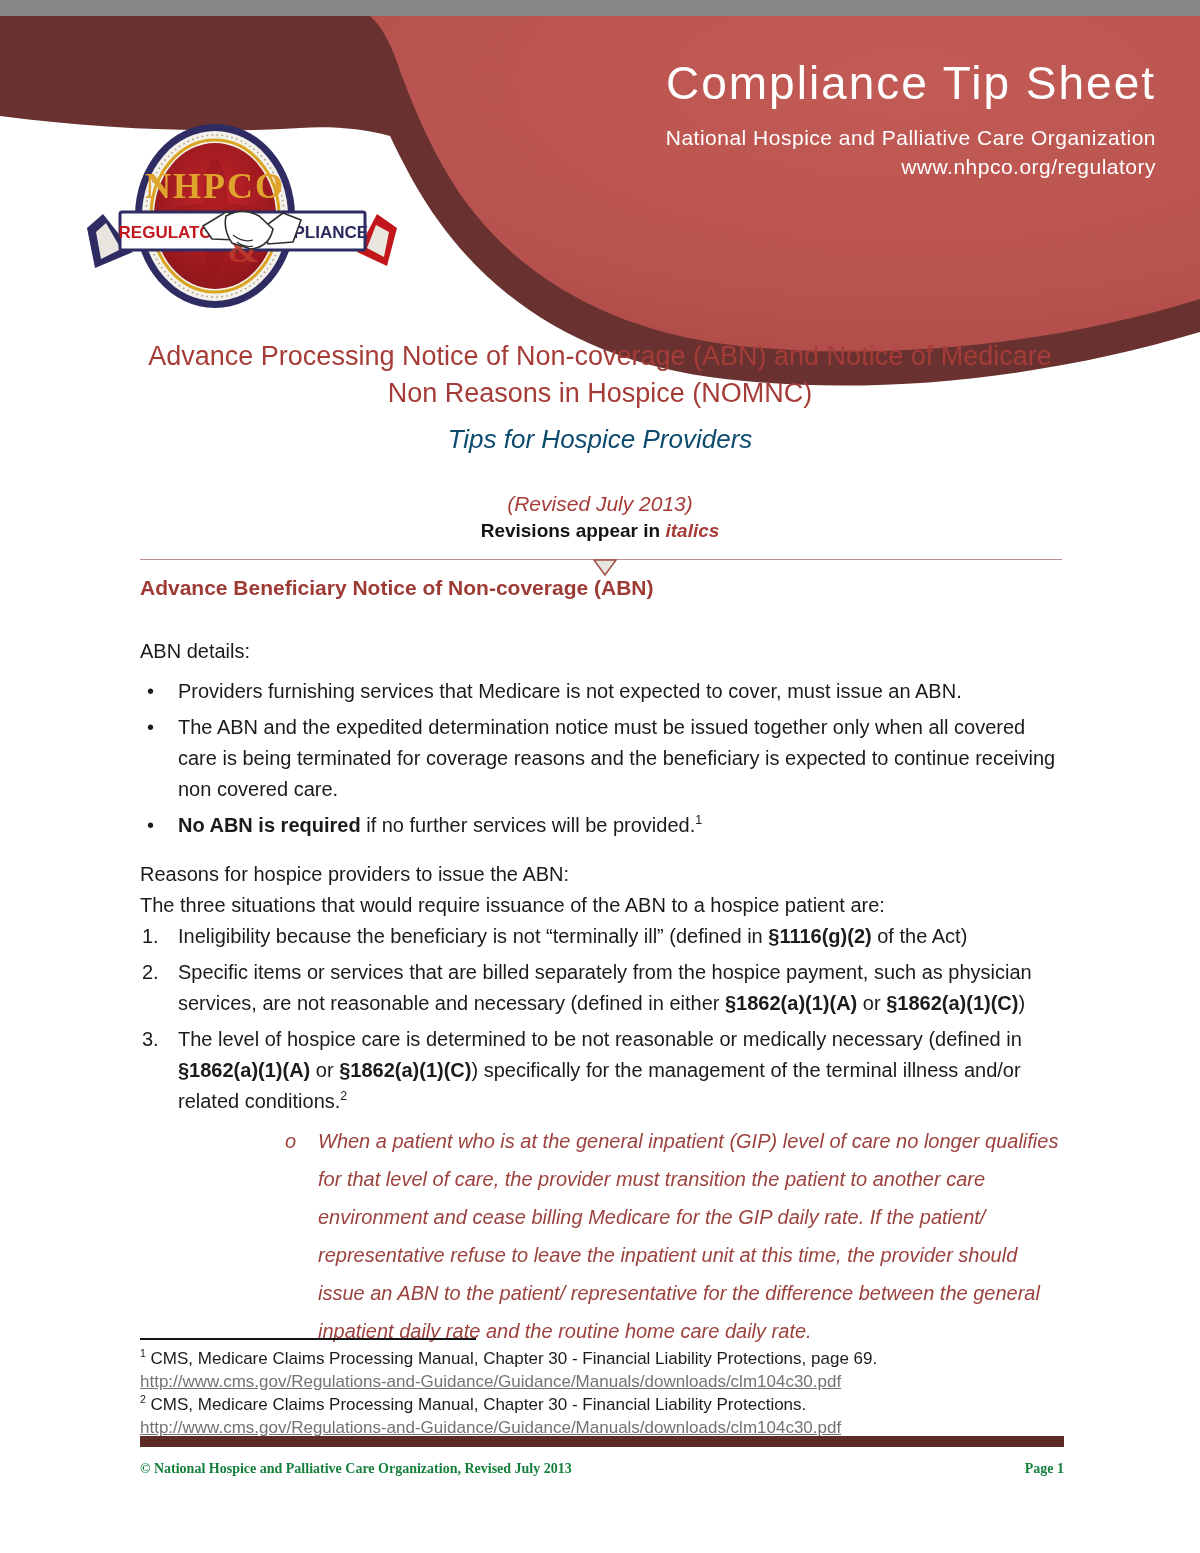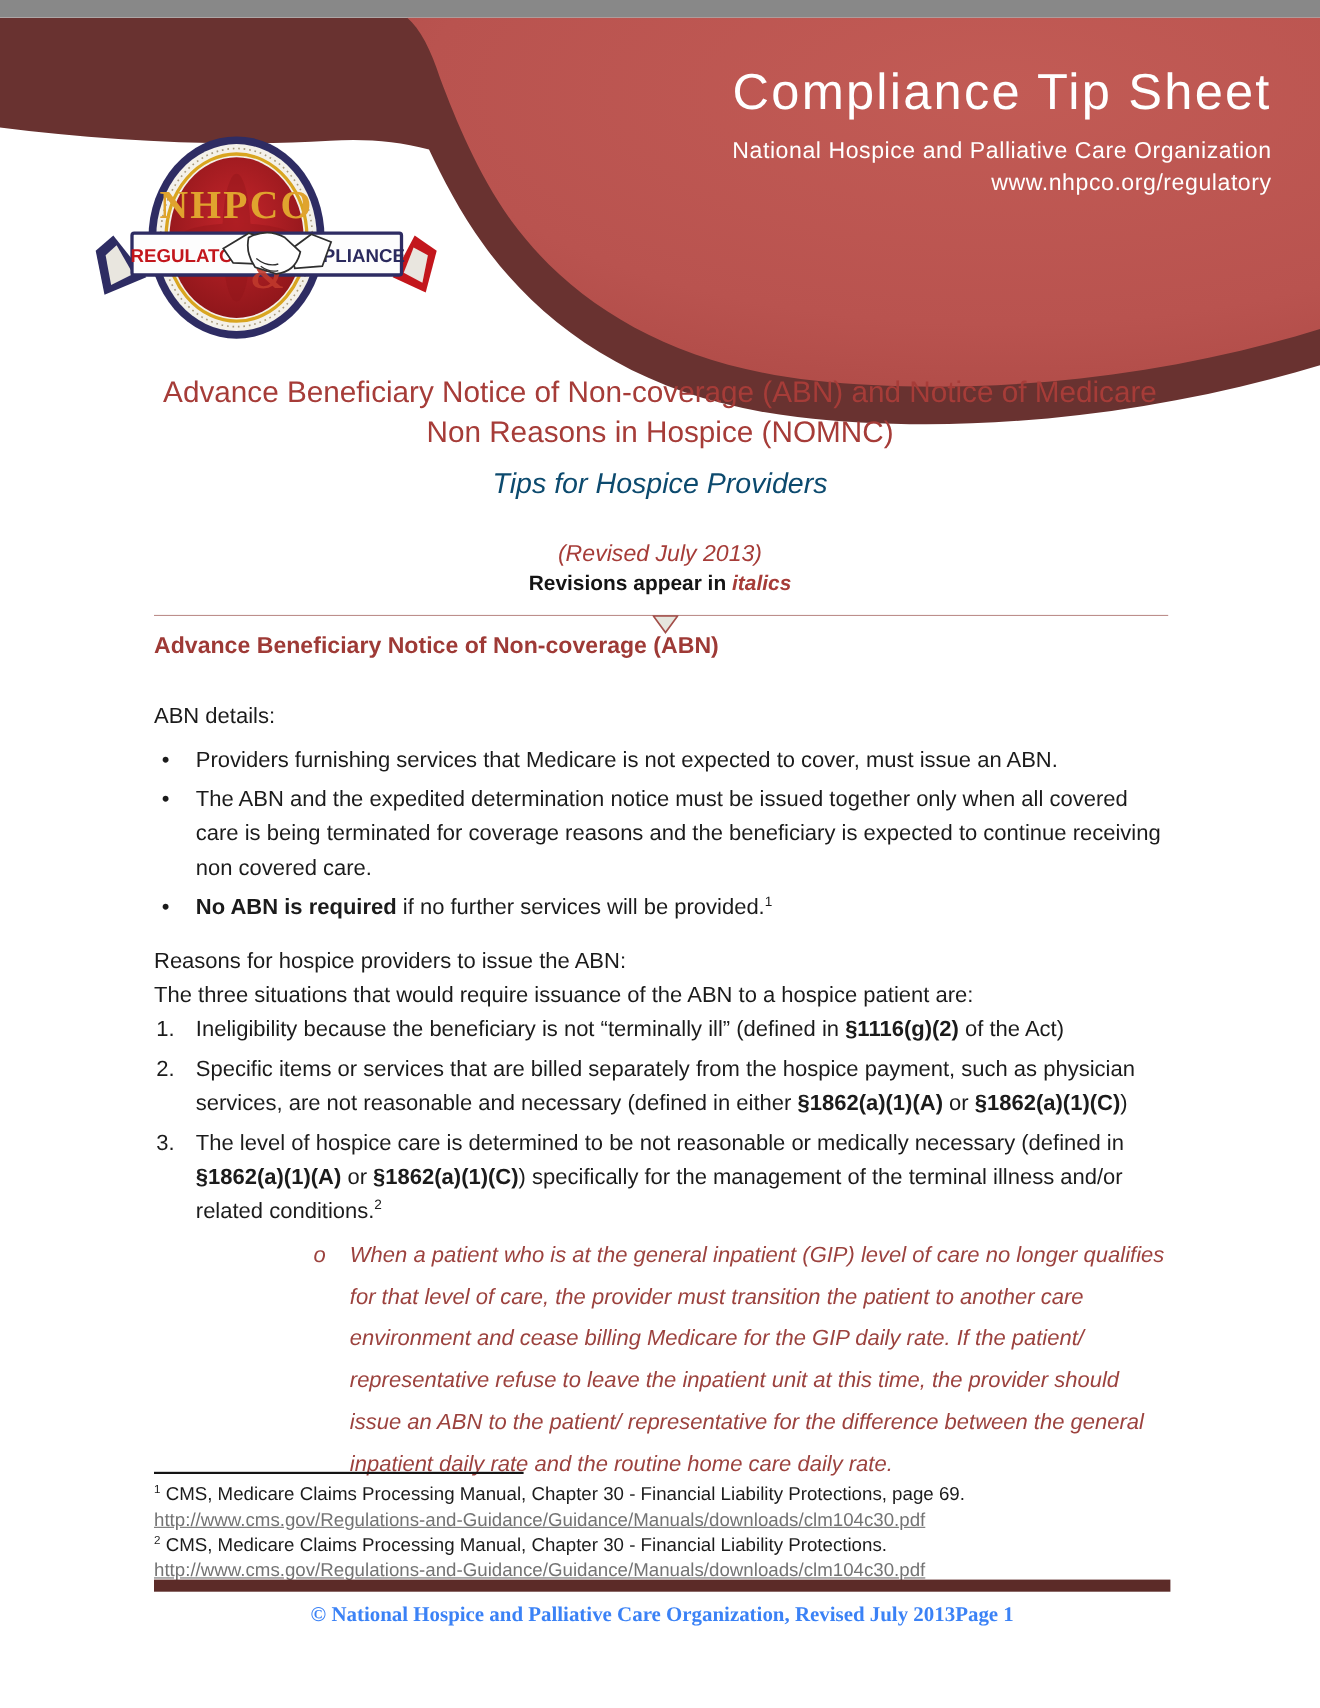--- a/index.html
+++ b/index.html
@@ -39,22 +39,22 @@
   .sub-bullet { position:relative; margin-top:2px; padding-left:178px; max-width:918px;
                 font-style:italic; color:#9c423e; line-height:38px; }
   .sub-bullet .marker { position:absolute; left:145px; }
   
   #footnotes { top:1322px; font-size:17px; line-height:23px; }
   .fn-sep { width:336px; border-top:2px solid #141414; margin:0 0 7px 0; }
   .fn-link { color:#737373; text-decoration:underline; display:inline-block; }
   
   #footer { top:1420px; }
   .footer-bar { height:11px; background:#5c2b28; margin-bottom:6px; }
-  .footer-row { display:flex; justify-content:center;
-                font-family:"Liberation Serif", serif; font-weight:700; font-size:19px; color:#3b82f6; }
+  .footer-row { display:flex; justify-content:space-between;
+                font-family:"Liberation Serif", serif; font-weight:700; font-size:14px; color:#15803d; }
 </style>
 </head>
 <body>
 
 <div class="page">
 
   <svg class="hdr-svg" width="1200" height="520" viewBox="0 0 1200 520">
     <defs>
       <radialGradient id="blobGrad" cx="65%" cy="20%" r="90%">
         <stop offset="0%" stop-color="#c25b55"></stop>
@@ -100,21 +100,21 @@
     <g>
       <text x="158" y="146" text-anchor="middle" font-family="Liberation Serif, serif" font-weight="700" font-size="38" fill="#c0392c" opacity="0.9">&amp;</text>
       <path d="M118,110 L141,96 L164,103 L152,124 L127,123 Z" fill="#ffffff" stroke="#2f2f2f" stroke-width="1.6"></path>
       <path d="M198,97 L216,104 L208,126 L183,128 L179,111 Z" fill="#ffffff" stroke="#2f2f2f" stroke-width="1.6"></path>
       <path d="M141,100 Q158,91 174,100 L188,113 Q184,131 166,133 L147,127 Q138,114 141,100 Z" fill="#ffffff" stroke="#2f2f2f" stroke-width="1.6"></path>
       <path d="M148,119 q10,8 20,5 M152,126 q8,6 16,4" fill="none" stroke="#2f2f2f" stroke-width="1.2"></path>
     </g>
   </svg>
 
   <div class="abs doc-title">
-    <div>Advance Beneficiary Notice of Non-coverage (ABN) and Notice of Medicare</div>
+    <div>Advance Processing Notice of Non-coverage (ABN) and Notice of Medicare</div>
     <div>Non Reasons in Hospice (NOMNC)</div>
   </div>
   <div class="abs doc-subtitle">Tips for Hospice Providers</div>
   <div class="abs revised">(Revised July 2013)</div>
   <div class="abs revnote">
     <span>Revisions appear in </span><span class="italic-red">italics</span>
   </div>
 
   <div class="abs divider">
     <svg class="divider-arrow" width="24" height="18" viewBox="0 0 24 18">

